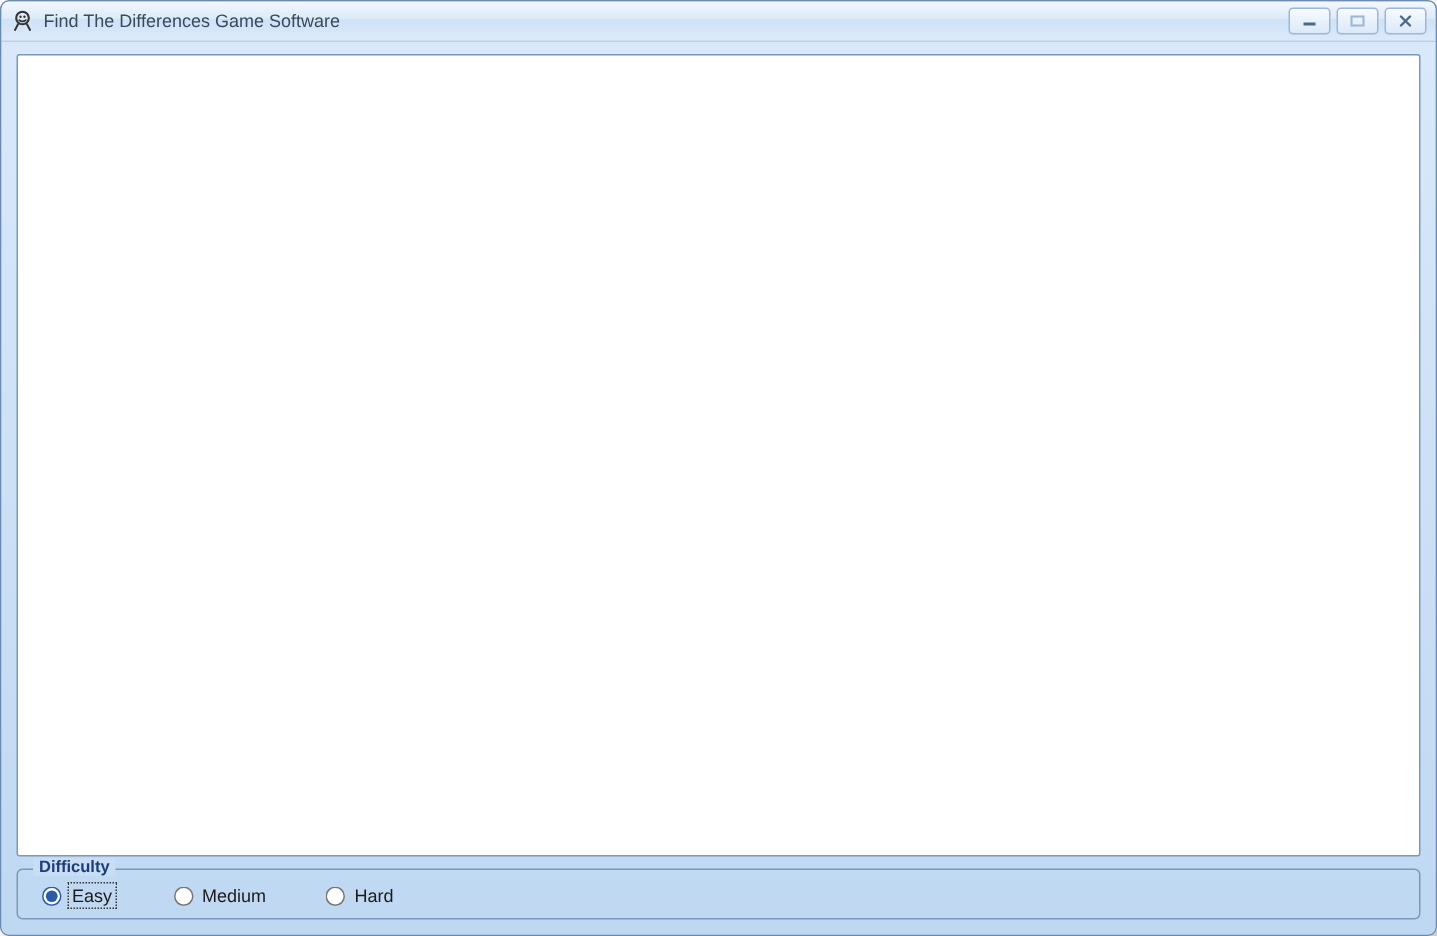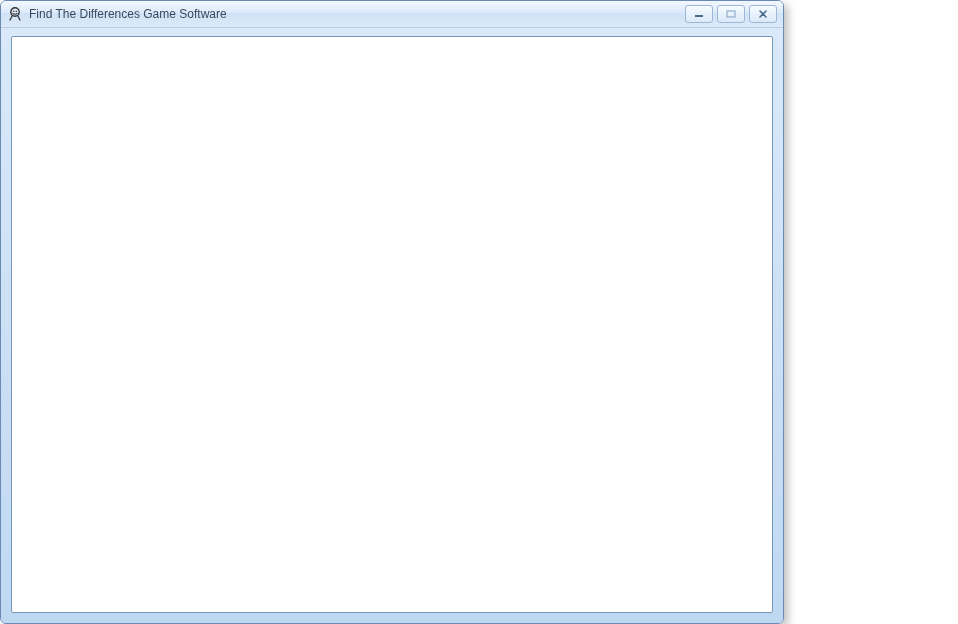--- a/index.html
+++ b/index.html
@@ -3,21 +3,21 @@
 <meta charset="utf-8">
 <style>
   html, body {
     margin: 0;
     padding: 0;
     font-family: "Segoe UI", Tahoma, sans-serif;
     font-size: 12px;
     background: #ffffff;
   }
   .window {
-    width: 784px;
+    width: 958px;
     height: 624px;
     box-sizing: border-box;
     background: linear-gradient(to bottom, #e8f1fb 0%, #d6e7f8 100%);
     border: 1px solid #6a8ab2;
     border-radius: 6px;
     box-shadow: 4px 4px 8px rgba(0,0,0,0.25);
     display: flex;
     flex-direction: column;
     overflow: hidden;
   }
@@ -172,15 +172,32 @@
         <svg width="10" height="8" viewBox="0 0 10 8">
           <path d="M2 1 L8 7 M8 1 L2 7" stroke="#4a6a8a" stroke-width="1.6" stroke-linecap="round"></path>
         </svg>
       </div>
     </div>
   </div>
 
   <div class="client">
     <div class="game-area"></div>
 
+    <div class="groupbox">
+      <span class="legend">Difficulty</span>
+      <div class="radios">
+        <label class="radio-item focused">
+          <input type="radio" name="difficulty" checked="" style="">
+          <span class="radio-label">Easy</span>
+        </label>
+        <label class="radio-item">
+          <input type="radio" name="difficulty" style="">
+          <span class="radio-label">Medium</span>
+        </label>
+        <label class="radio-item">
+          <input type="radio" name="difficulty" style="">
+          <span class="radio-label">Hard</span>
+        </label>
+      </div>
+    </div>
 
   </div>
 </div>
 
 </body></html>

